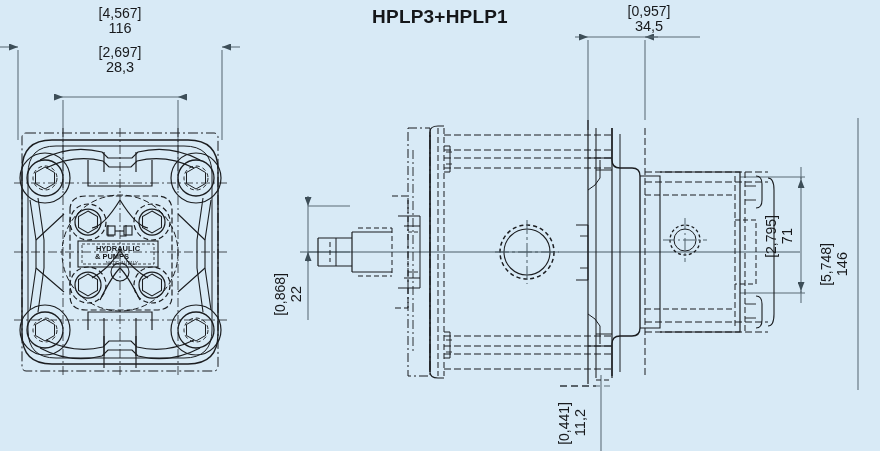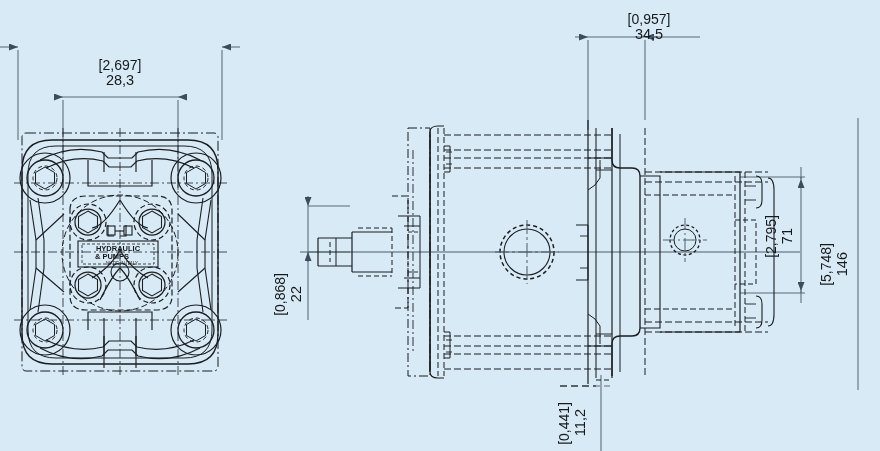--- a/index.html
+++ b/index.html
@@ -68,20 +68,21 @@
     color: #17191c;
   }
   .vstack .bracket { font-size: 14px; }
   .vstack .metric { font-size: 14.5px; }
 </style>
 </head>
 <body>
 
 <div id="drawing-root">
 
+  <div class="title">HPLP3+HPLP1</div>
 
   <svg class="canvas" viewBox="0 0 880 451">
     <defs>
       <marker id="arrIn" markerWidth="9" markerHeight="7" refX="9" refY="3.5" orient="auto" markerUnits="userSpaceOnUse">
         <path d="M0,0 L9,3.5 L0,7 z" fill="#3d4e58"></path>
       </marker>
       <marker id="arrOut" markerWidth="9" markerHeight="7" refX="0" refY="3.5" orient="auto" markerUnits="userSpaceOnUse">
         <path d="M9,0 L0,3.5 L9,7 z" fill="#3d4e58"></path>
       </marker>
       <clipPath id="frontClip">
@@ -340,27 +341,31 @@
         <path d="M660,172 L740,172 L740,332 L660,332" stroke-width="1.2"></path>
       </g>
 
       <g stroke-width="1.1">
         <path d="M560,386 L596,386" stroke-dasharray="7,4"></path>
         <path d="M596,380 L612,380" stroke-dasharray="5,3"></path>
       </g>
     </g>
   </svg>
 
-
-  <div class="dimlabel" style="left:78px; top:58px; width:84px;">
+  <div class="dimlabel" style="left:78px; top:6px; width:84px;">
+    <span class="bracket">[4,567]</span>
+    <span class="metric">116</span>
+  </div>
+
+  <div class="dimlabel" style="left:78px; top:45px; width:84px;">
     <span class="bracket">[2,697]</span>
     <span class="metric">28,3</span>
   </div>
 
-  <div class="dimlabel" style="left:607px; top:12px; width:84px;">
+  <div class="dimlabel" style="left:607px; top:4px; width:84px;">
     <span class="bracket">[0,957]</span>
     <span class="metric">34,5</span>
   </div>
 
   <div class="vstack" style="position:absolute; left:272px; top:252px; height:84px;">
     <span class="bracket">[0,868]</span>
     <span class="metric">22</span>
   </div>
 
   <div class="vstack" style="position:absolute; left:763px; top:194px; height:84px;">

